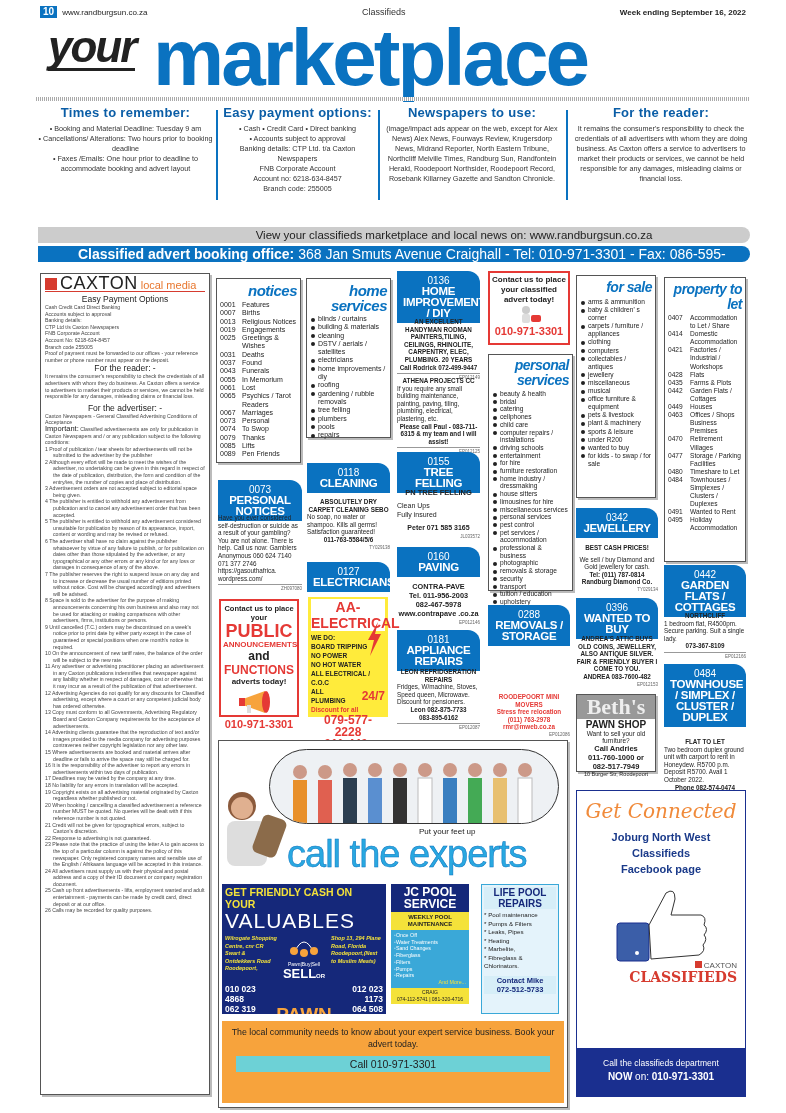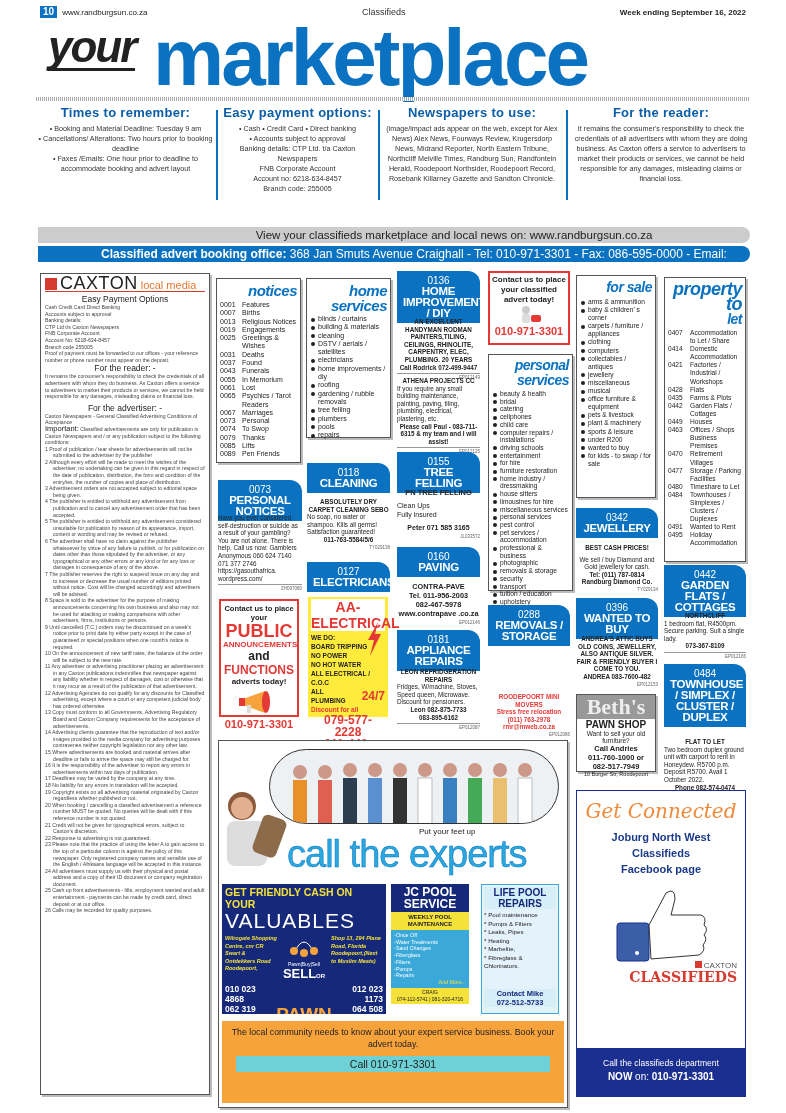--- a/index.html
+++ b/index.html
@@ -9,21 +9,21 @@
 .pgnum{background:#0a72c0;color:#fff;font-weight:bold;font-size:10px;padding:0 3px;margin-right:5px;line-height:12px}
 .topbar .center{font-family:"Liberation Sans Narrow","Liberation Sans",sans-serif;font-size:9px;color:#333}
 .topbar .right{font-weight:bold;font-size:8px}
 .mast-your{left:48px;top:26px;font-size:44px;font-weight:bold;font-style:italic;color:#222;letter-spacing:-2px;border-bottom:3px solid #222;line-height:42px}
 .mast-mp{left:153px;top:18px;font-size:80px;font-weight:bold;color:#0a72c0;letter-spacing:-3px;line-height:80px}
 .dots{left:36px;top:97px;width:714px;height:4px;background:repeating-linear-gradient(90deg,#aaa 0 1px,#fff 1px 2px)}
 .info{top:108px;height:100px;text-align:center;font-size:7.2px;line-height:10px;color:#333}
 .info h3{font-size:13px;color:#0a5da6;margin-bottom:6px;font-weight:bold;letter-spacing:0.3px}
 .vsep{top:110px;width:2px;height:90px;background:#0a72c0}
 .graybar{left:38px;top:227px;width:712px;height:16px;background:#ccc;border-radius:0 8px 8px 0;font-size:11.5px;color:#222;text-align:center;line-height:16px;padding-left:120px}
-.bluebar{left:38px;top:246px;width:712px;height:16px;background:#0a72c0;border-radius:0 8px 8px 0;color:#fff;font-size:12px;line-height:16px;text-align:center;padding-left:40px}
+.bluebar{left:38px;top:246px;width:712px;height:16px;background:#0a72c0;border-radius:0 8px 8px 0;color:#fff;font-size:14px;line-height:16px;text-align:left;padding-left:40px}
 .bluebar b{font-weight:bold}
 .box{border:1px solid #555;box-shadow:2px 2px 0 #bbb;background:#fff}
 .cx-logo{display:flex;align-items:baseline;gap:3px;border-bottom:1.5px solid #d63b2f;padding-bottom:2px;margin-bottom:2px}
 .cx-sq{width:12px;height:12px;background:#d63b2f;display:inline-block;position:relative;top:1px}
 .cx-text{font-size:18px;color:#222;letter-spacing:0.5px}
 .cx-lm{font-size:11px;color:#e8772e}
 .tc{font-size:5.2px;line-height:6.6px;color:#444}
 .tc h4{font-size:8.5px;font-weight:normal;text-align:center;color:#222;line-height:10px}
 .tc ol{padding-left:0;list-style:none}
 .tc li{padding-left:8px;text-indent:-8px}
@@ -457,21 +457,21 @@
   <div style="background:#999;color:#eee;font-family:'Liberation Serif',serif;font-size:22px;font-weight:bold;line-height:24px">Beth's</div>
   <div style="font-size:10px;font-weight:bold">PAWN SHOP</div>
   <div style="font-size:6.5px">Want to sell your old furniture?</div>
   <div style="font-size:7.5px;font-weight:bold">Call Andries</div>
   <div style="font-size:7.5px;font-weight:bold">011-760-1000 or</div>
   <div style="font-size:7.5px;font-weight:bold">082-517-7949</div>
   <div style="font-size:5.5px">10 Burger Str, Roodepoort</div>
 </div>
 
 <div class="abs box" style="left:664px;top:277px;width:82px;height:285px;padding:4px 3px">
-  <div class="cat-title" style="font-size:18px">property to</div>
+  <div class="cat-title" style="font-size:14px">property to</div>
   <div class="cat-title" style="font-size:14px;margin-bottom:2px">let</div>
   <div class="cat-list" id="property-list" style="font-size:6.6px;line-height:8.1px">
       <div class="row">
         <span class="code">0407</span>
         <span>Accommodation to Let / Share</span>
       </div>
       <div class="row">
         <span class="code">0414</span>
         <span>Domestic Accommodation</span>
       </div>
@@ -644,21 +644,21 @@
         <div>REPAIRS</div>
       </div>
     <div id="life-items" style="font-size:6.2px;line-height:8.5px;margin-top:2px;color:#222">
         <div>* Pool maintenance</div>
         <div>* Pumps &amp; Filters</div>
         <div>* Leaks, Pipes</div>
         <div>* Heating</div>
         <div>* Marbelite,</div>
         <div>* Fibreglass &amp; Chlorinators.</div>
       </div>
-    <div style="text-align:center;font-weight:bold;font-size:7.5px;line-height:9px;color:#15287a;background:#d6eef8;margin-top:18px">
+    <div style="text-align:center;font-weight:bold;font-size:7.5px;line-height:9px;color:#15287a;background:#d6eef8;margin-top:5px">
         <div>Contact Mike</div>
         <div>072-512-5733</div>
       </div>
   </div>
 
   <div style="position:absolute;left:3px;top:280px;width:342px;height:82px;background:#f7a33c;text-align:center;padding:5px 8px">
     <div style="font-size:8.8px;line-height:12px;color:#222">The local community needs to know about your expert service business. Book your advert today.</div>
     <div style="background:#6dd1d6;margin:6px 6px 0;font-size:10.5px;line-height:16px;color:#222">Call 010-971-3301</div>
   </div>
 </div>

